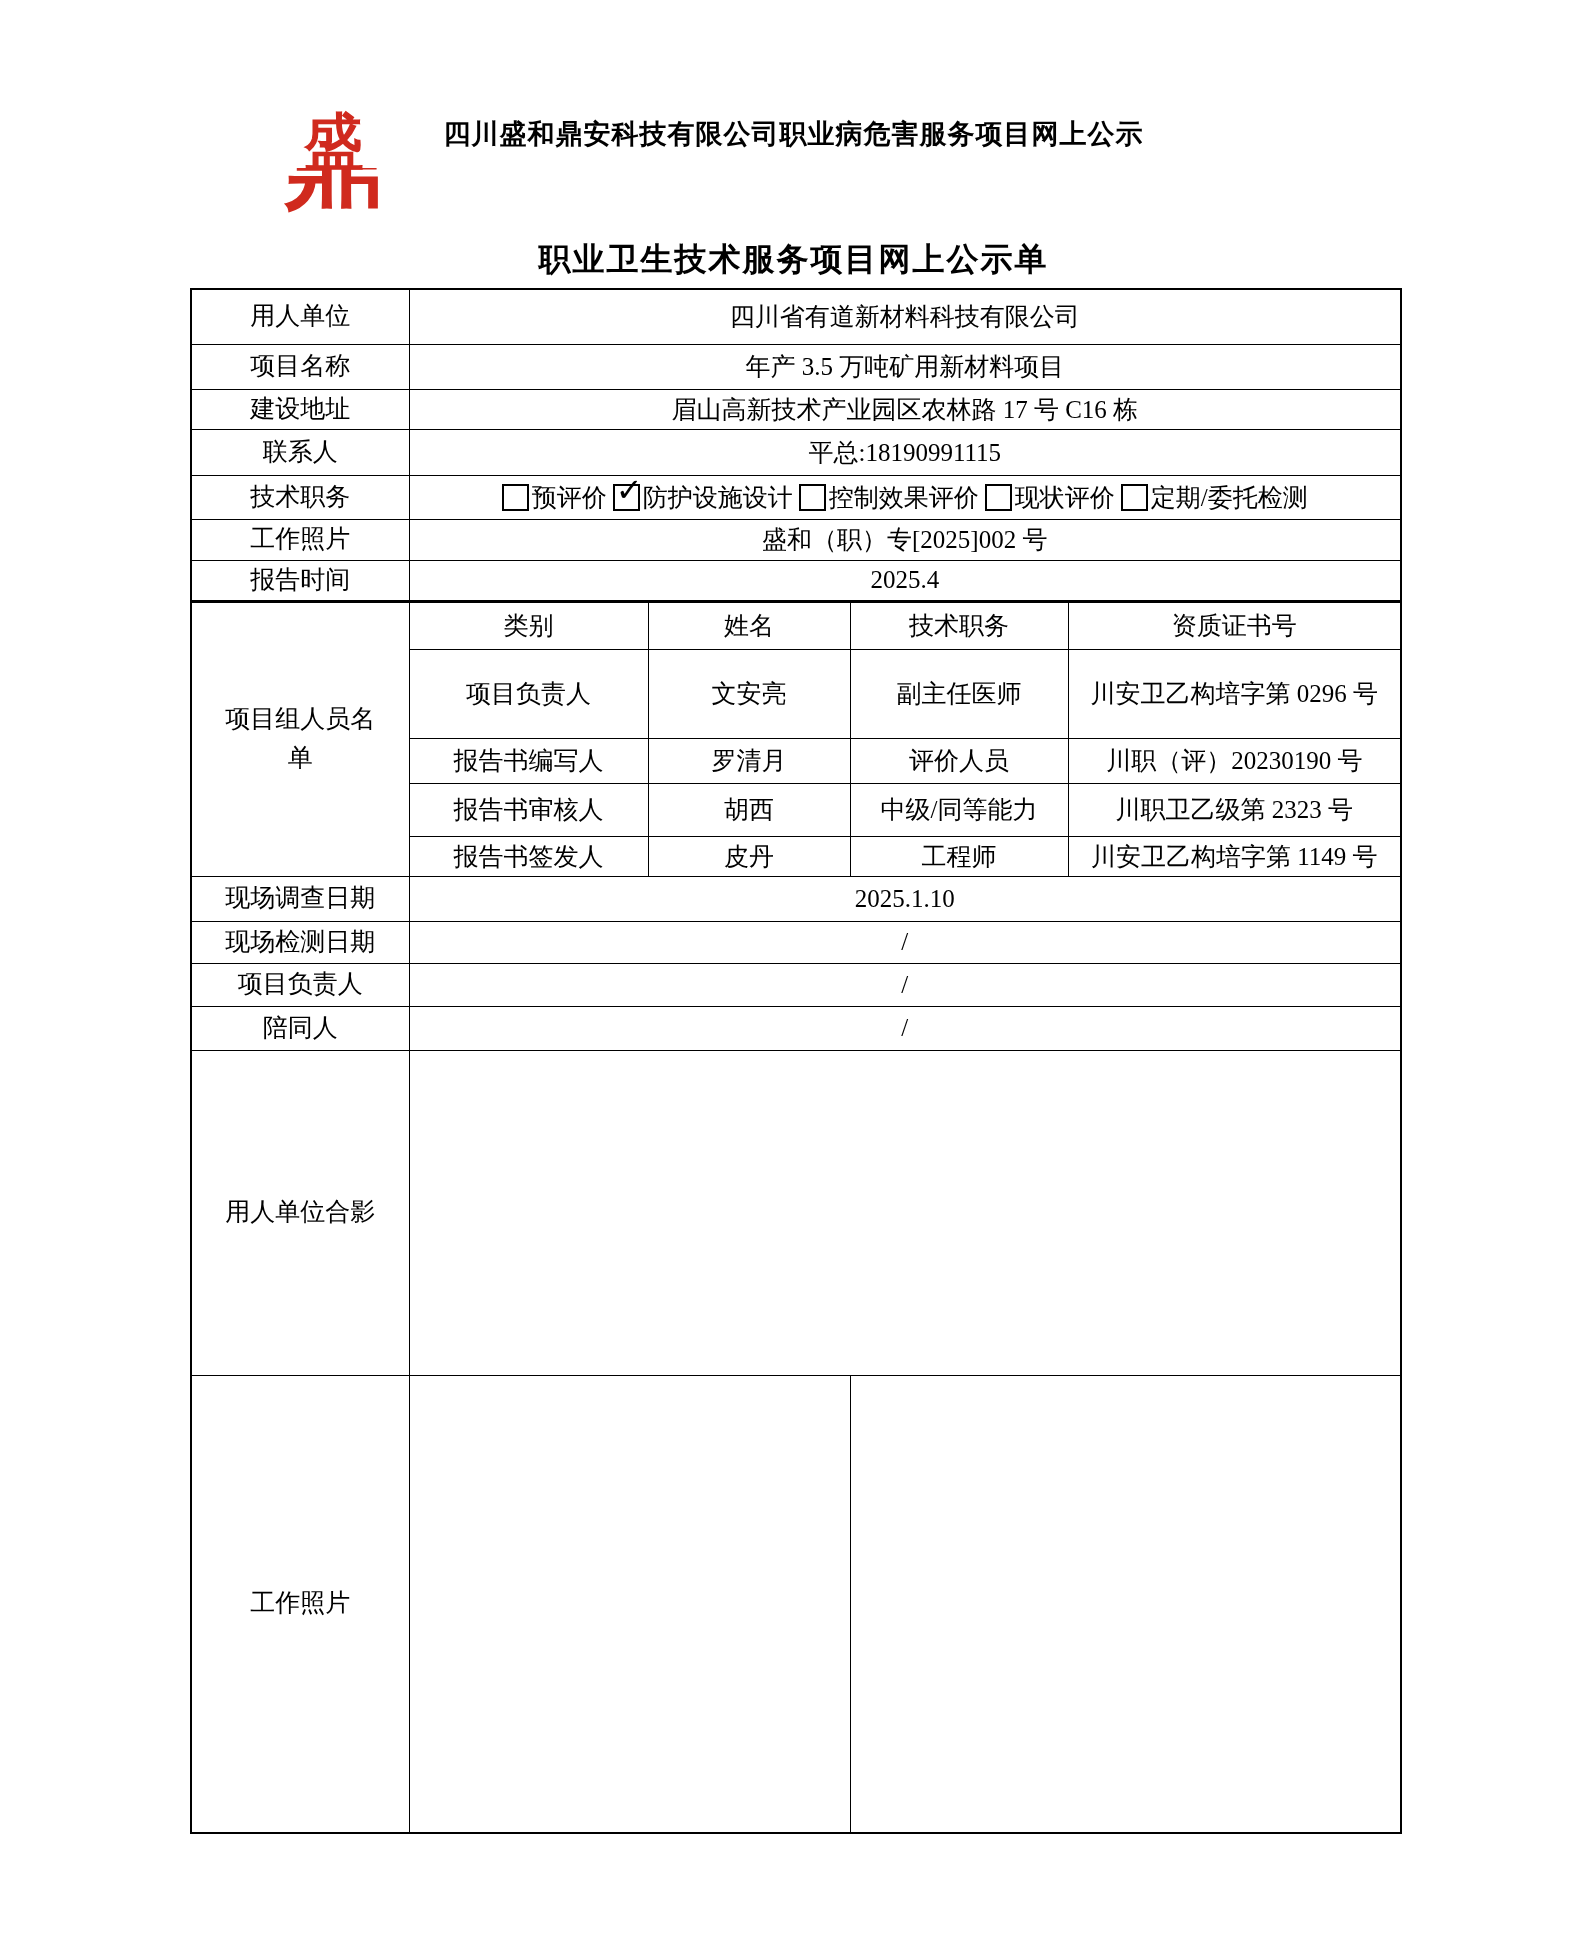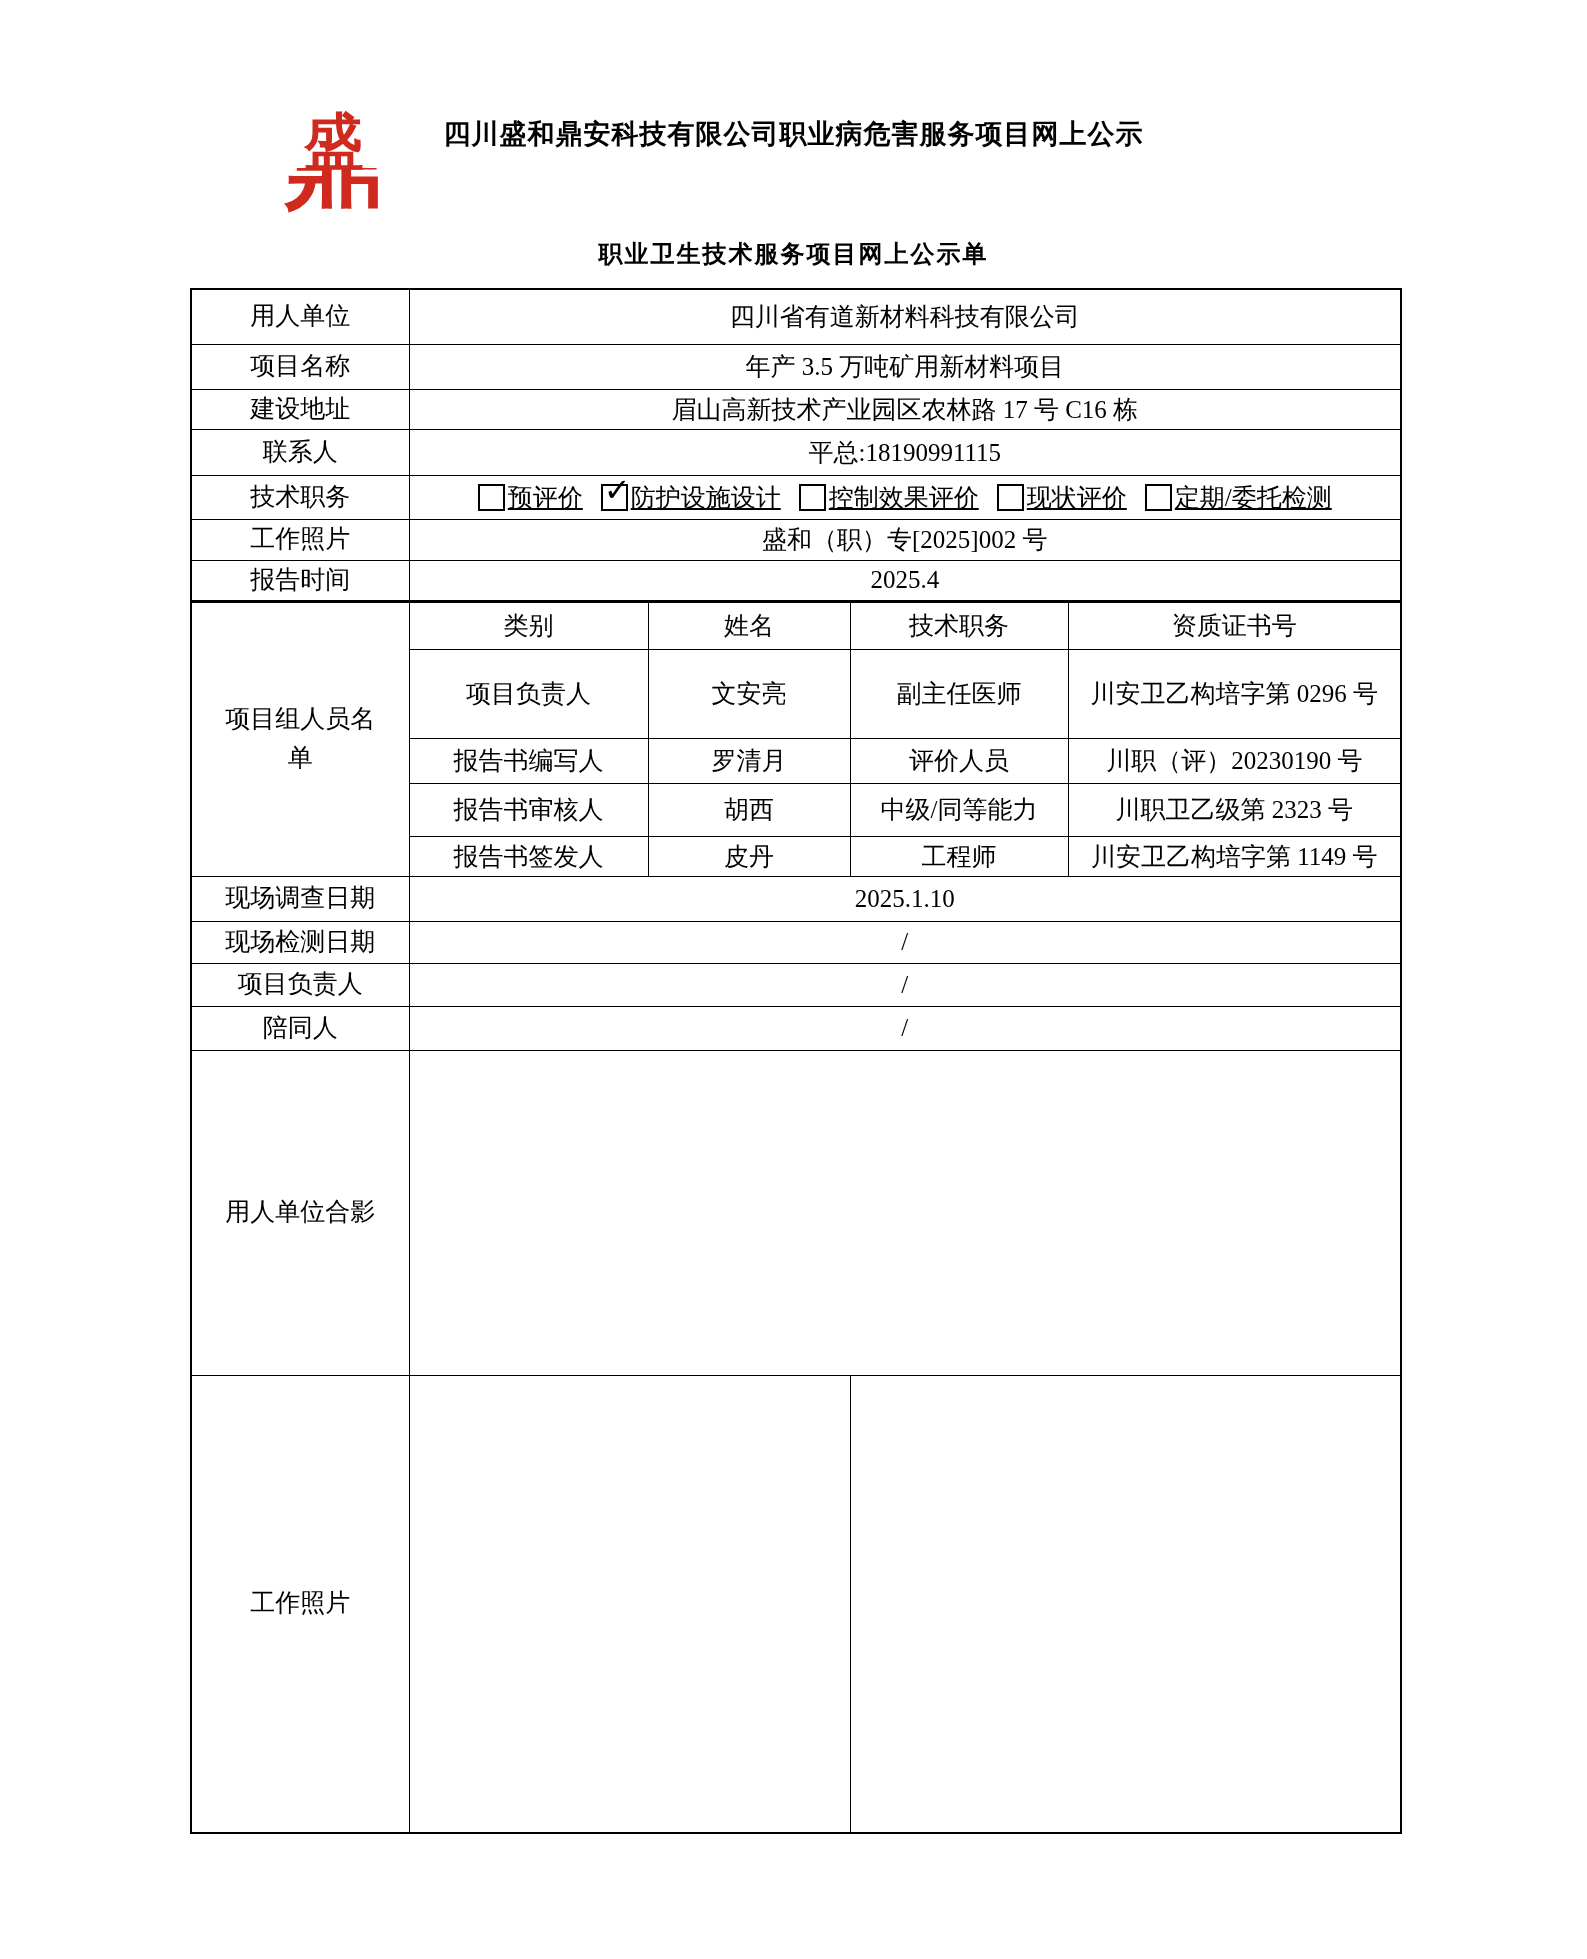--- a/index.html
+++ b/index.html
@@ -10,34 +10,34 @@
   .logo{position:absolute;left:276px;top:112px;width:116px;text-align:center;line-height:1;}
   .logo-top{font-size:60px;font-weight:bold;letter-spacing:0;}
   .logo-clip{height:58px;overflow:hidden;margin-top:-4px;}
   .logo-bottom{font-size:100px;font-weight:bold;margin-top:-56px;}
   .doc-header{
     position:absolute;top:116px;left:0;width:100%;text-align:center;
     font-size:27px;font-weight:bold;letter-spacing:1px;
   }
   .doc-title{
     position:absolute;top:238px;left:0;width:100%;text-align:center;
-    font-size:24px;font-weight:bold;letter-spacing:2px;
+    font-size:32px;font-weight:bold;letter-spacing:2px;
   }
   table.main{
     position:absolute;left:190px;top:288px;width:1210px;
     border-collapse:collapse;table-layout:fixed;
   }
   table.main td{
     border:1.5px solid #000;text-align:center;vertical-align:middle;
     font-size:25px;padding:0 8px;overflow:hidden;
   }
   table.main{border:2.5px solid #000;}
   td.lbl .lblspan{display:inline-block;max-width:168px;line-height:1.55;}
   tr.team-head td{border-top-width:3px;}
-  .cat-line{display:flex;justify-content:center;align-items:center;gap:18px;white-space:nowrap;text-decoration:underline;}
+  .cat-line{display:flex;justify-content:center;align-items:center;gap:6px;white-space:nowrap;}
   .cat-opt{display:flex;align-items:center;}
   .cbx{
     display:inline-block;width:23px;height:23px;border:2px solid #000;
     position:relative;margin-right:3px;flex:0 0 auto;
   }
   .cbx .mark{
     position:absolute;left:1px;top:-12px;font-family:"DejaVu Sans",sans-serif;
     font-size:32px;font-weight:bold;line-height:1;
   }
   td.photo-cell{height:100%;}

